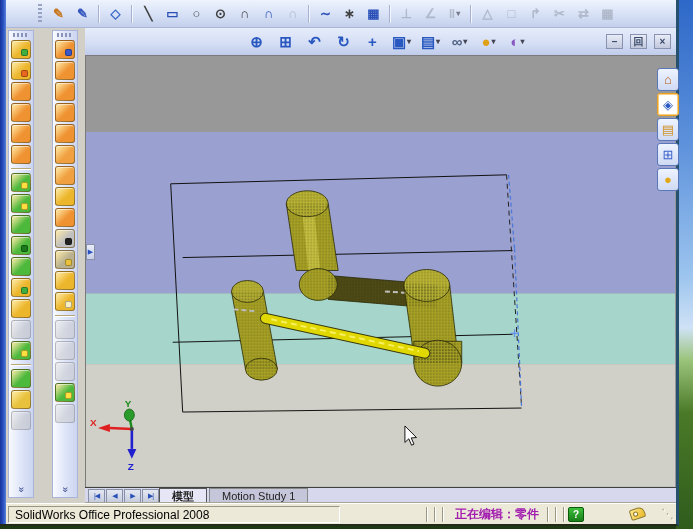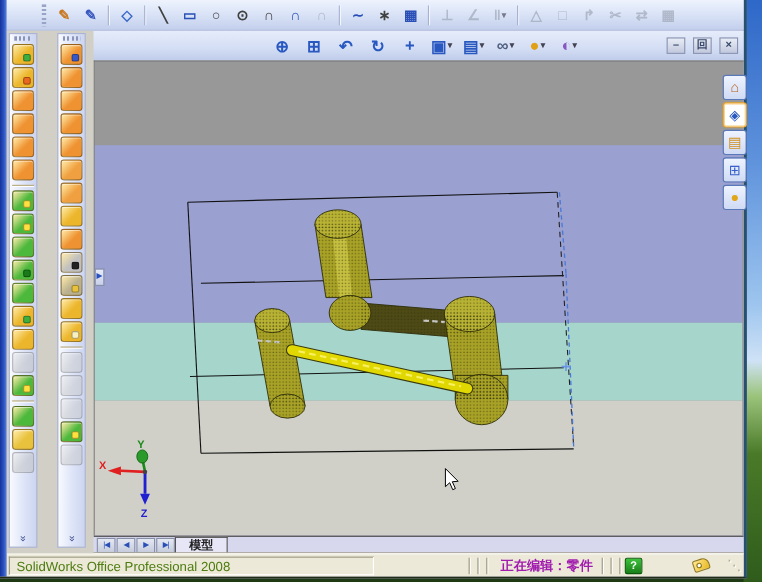--- a/index.html
+++ b/index.html
@@ -87,21 +87,21 @@
     letter-spacing:-1px; }
   .tabs { position:absolute; left:74px; top:0px; display:flex; }
   .dtab { height:16px; padding:0 12px; font-size:11px; line-height:15px; color:#222;
     background:#c6c6da; border:1px solid #888; border-bottom:none; margin-right:2px; }
   .dtab.active { background:#e6e6f6; font-weight:bold; border-color:#555; }
 
   
   .statusbar { position:absolute; left:0; top:503px; width:670px; height:21px;
     background:#ece9d8; border-top:1px solid #fff; box-shadow:0 -1px 0 #a8a494; font-size:12px; }
   .cellL { position:absolute; left:2px; top:2px; width:332px; height:17px; line-height:16px;
-    padding-left:6px; border:1px solid; border-color:#9a9682 #fff #fff #9a9682; color:#4d7c0f;
+    padding-left:6px; border:1px solid; border-color:#9a9682 #fff #fff #9a9682; color:#000000;
     white-space:nowrap; overflow:hidden; }
   .ssep { position:absolute; top:3px; width:2px; height:15px;
     border-left:1px solid #9a9682; border-right:1px solid #fff; }
   .cellEdit { position:absolute; left:444px; top:2px; width:94px; height:17px; line-height:16px;
     text-align:center; color:#a21caf; font-weight:bold; white-space:nowrap; }
   .helpbtn { position:absolute; left:562px; top:3px; width:16px; height:15px;
     background:linear-gradient(180deg,#39c округ?,#188018); background:linear-gradient(180deg,#3cc03c,#188018);
     border:1px solid #0a5a0a; color:#fff; font-size:10px; font-weight:bold; text-align:center;
     line-height:13px; border-radius:2px; }
   .tagicon { position:absolute; left:624px; top:4px; width:15px; height:11px;
@@ -440,20 +440,21 @@
       <div class="tabnav">
 
       <div class="navbtn"><span>|◀</span></div>
           <div class="navbtn"><span>◀</span></div>
           <div class="navbtn"><span>▶</span></div>
           <div class="navbtn"><span>▶|</span></div>
         </div>
       <div class="tabs">
 
       <div class="dtab active"><span>模型</span></div>
+          <div class="dtab"><span>Motion Study 1</span></div>
         </div>
     </div>
 
     <div class="statusbar">
       <div class="cellL">SolidWorks Office Professional 2008</div>
       <div class="ssep" style="left:420px"></div>
       <div class="ssep" style="left:428px"></div>
       <div class="ssep" style="left:436px"></div>
       <div class="cellEdit">正在编辑：零件</div>
       <div class="ssep" style="left:541px"></div>

